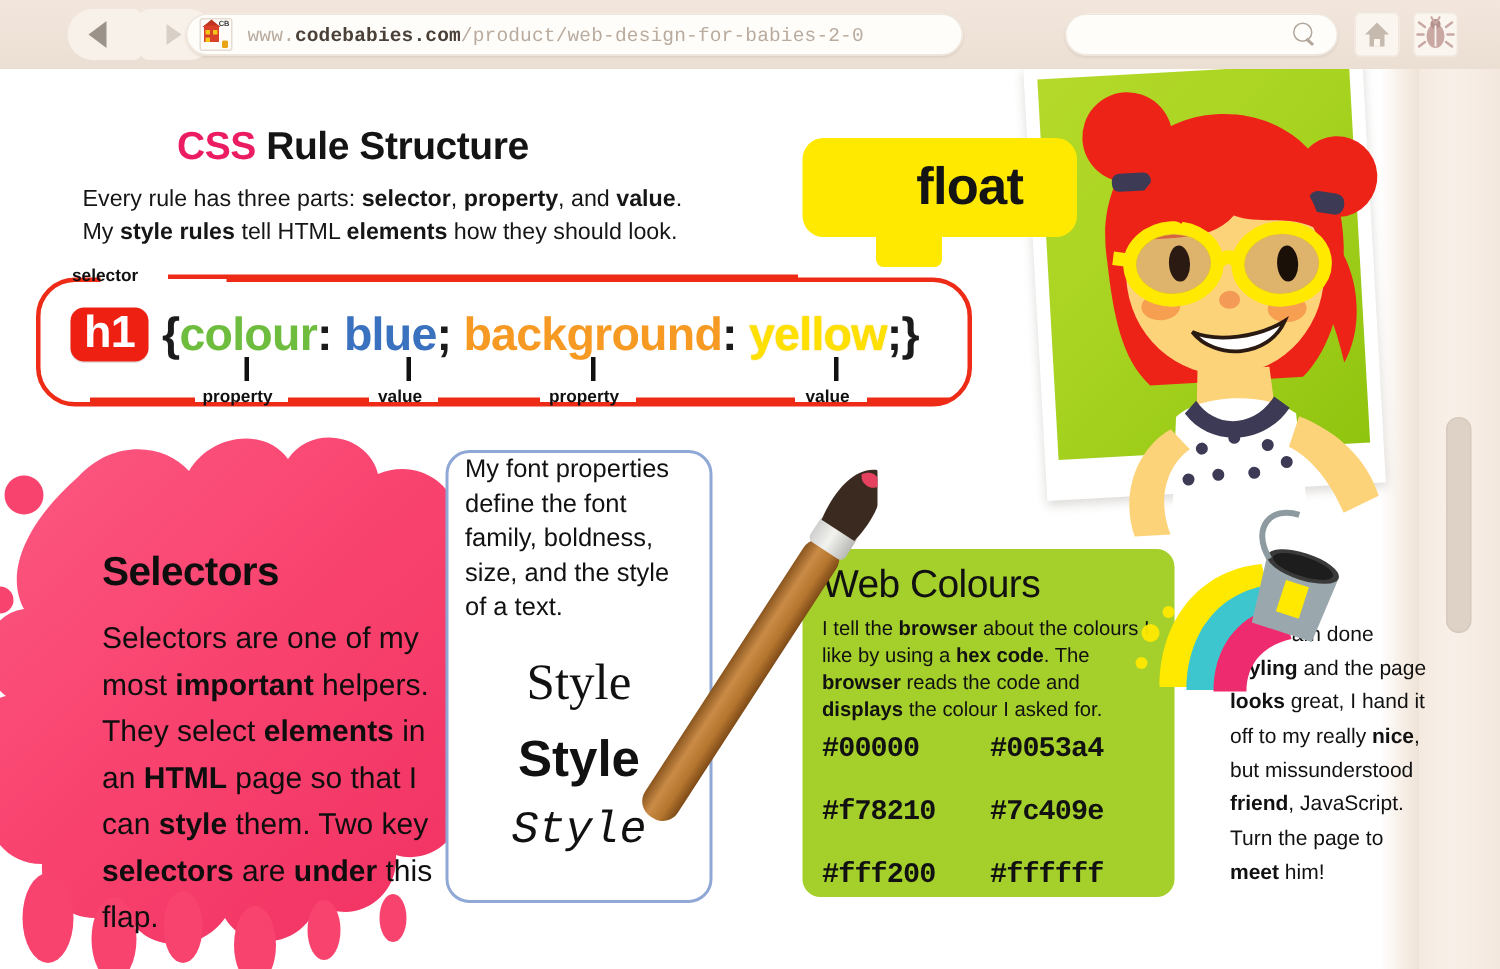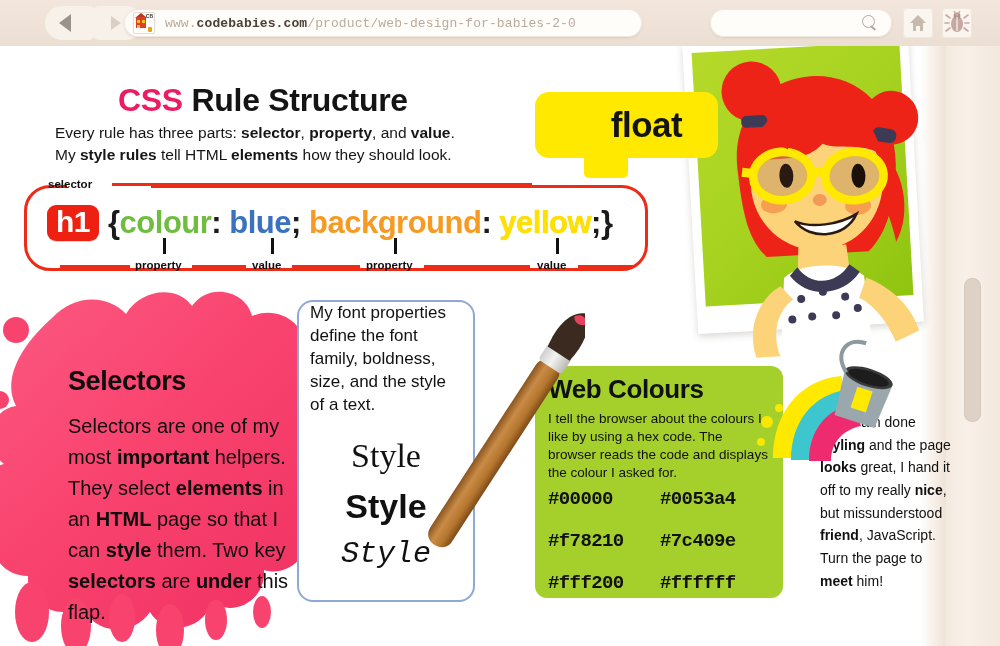--- a/index.html
+++ b/index.html
@@ -95,21 +95,21 @@
     background:linear-gradient(90deg,#f5eae0,#f8f0e8 40%, #f3e8de);
   }
   .scroll-thumb{
     position:absolute;right:19px;top:232px;width:17px;height:144px;
     background:#ded2c7;border-radius:9px;box-shadow:inset 0 0 0 1px #d6c9bd;
   }
 
   
   .heading{position:absolute;left:118px;top:82px;width:430px;}
   .heading h1{
-    margin:0;font-size:32px;font-weight:bold;color:#141414;letter-spacing:-.3px;
+    margin:0;font-size:26px;font-weight:bold;color:#141414;letter-spacing:-.3px;
   }
   .heading h1 .css{color:#ec1c63;}
   .intro{
     position:absolute;left:55px;top:122px;width:520px;
     font-size:15.5px;line-height:1.44;color:#161616;
   }
   .intro b{font-weight:bold;}
 
   
   .rulebox{
@@ -189,26 +189,26 @@
 
   
   .brush{position:absolute;left:425px;top:288px;width:160px;height:290px;z-index:9;}
 
   
   .webcard{
     position:absolute;left:535px;top:366px;width:248px;height:232px;
     background:#a5cf2b;border-radius:12px;z-index:8;
   }
   .webcard h2{
-    margin:8px 0 5px 0;padding-left:13px;font-size:26px;font-weight:bold;color:#111;letter-spacing:-.4px;
+    margin:8px 0 5px 0;padding-left:13px;font-size:26px;font-weight:normal;color:#111;letter-spacing:-.4px;
   }
   .webcard p{
     margin:0 12px 0 13px;font-size:13.5px;line-height:1.33;color:#111;
   }
-  .webcard p b{font-weight:normal;}
+  .webcard p b{font-weight:bold;}
   .hexgrid{
     position:absolute;left:13px;top:122px;width:226px;
     display:grid;grid-template-columns:112px 112px;row-gap:20px;
     font-family:"Liberation Mono", monospace;font-weight:bold;font-size:19px;color:#111;
     letter-spacing:-.6px;
   }
 
   
   .photo{
     position:absolute;left:690px;top:38px;width:226px;height:290px;

